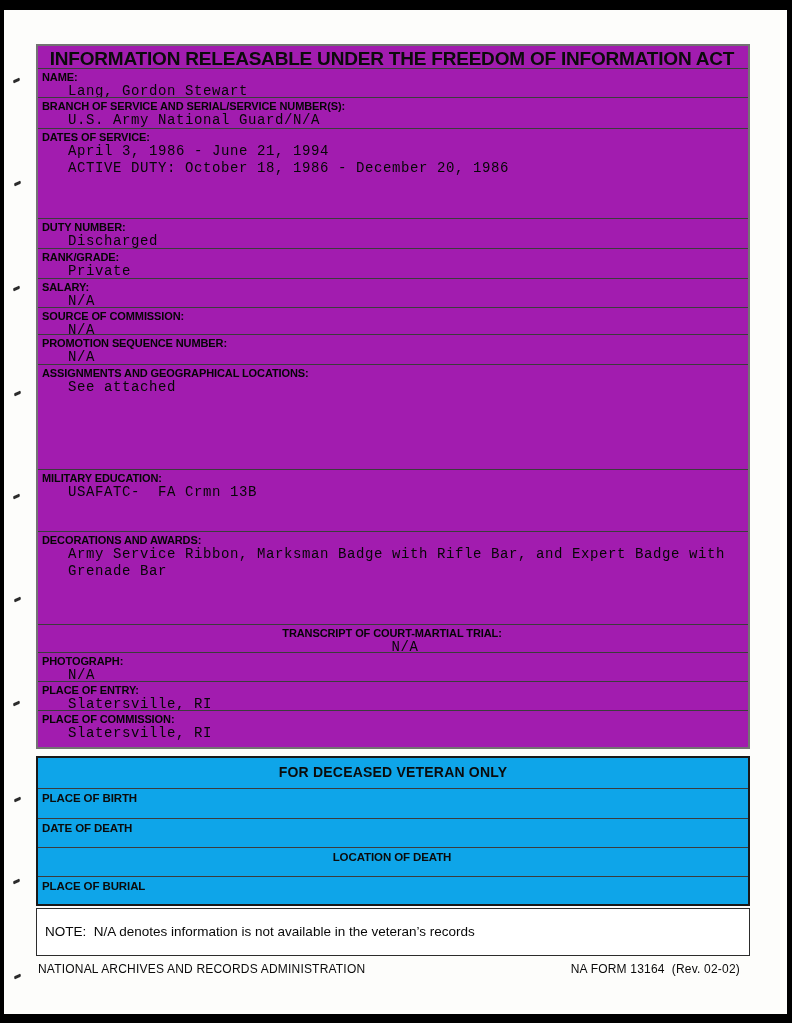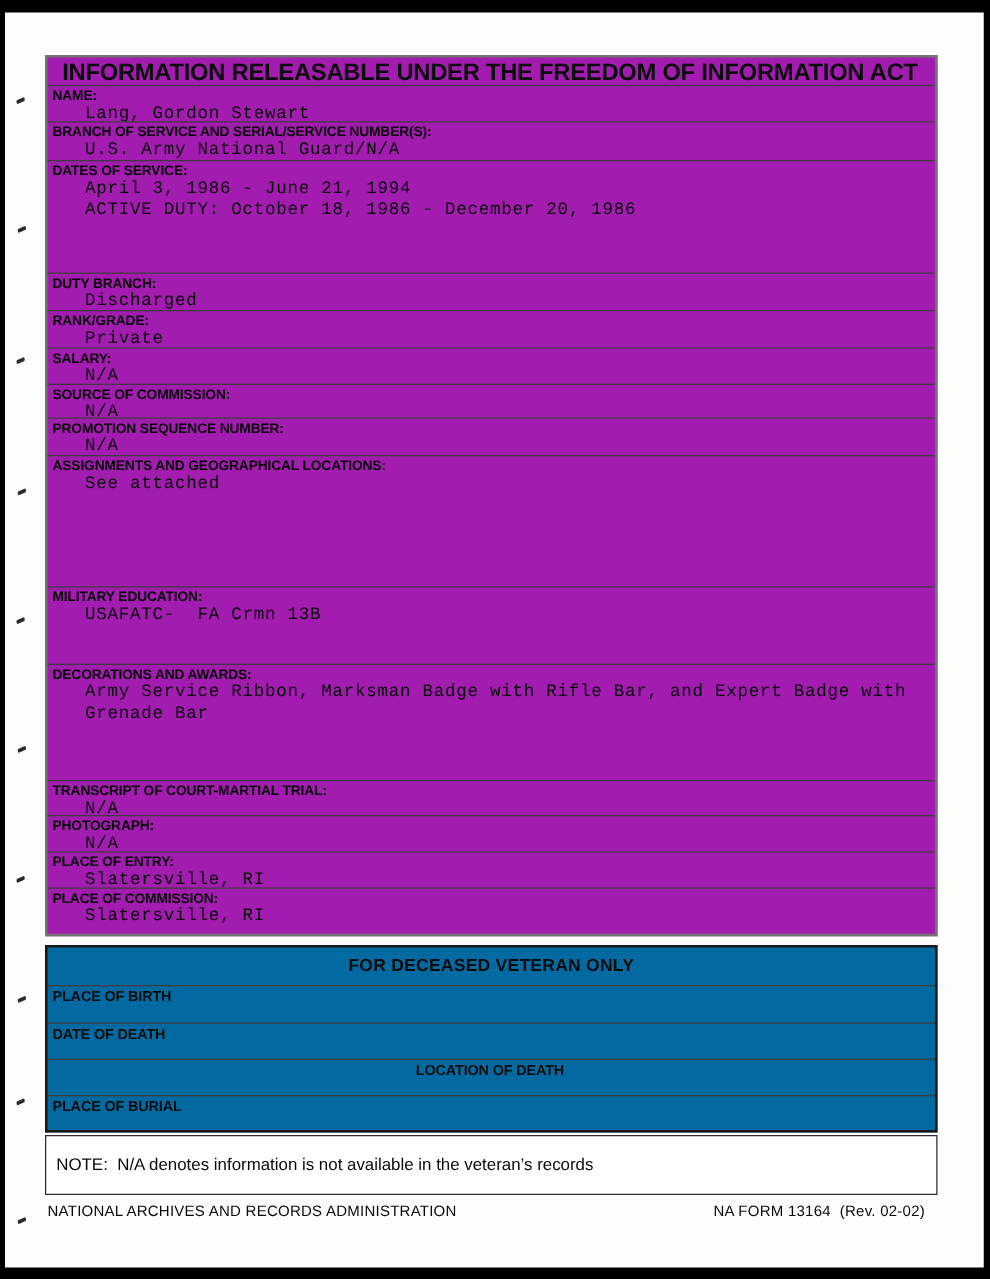--- a/index.html
+++ b/index.html
@@ -41,27 +41,27 @@
   }
   .val {
     font-family:"Liberation Mono", monospace;
     font-size:14px; line-height:17px; letter-spacing:0.6px;
     padding-left:26px; white-space:pre; color:#060606;
   }
   .h-title { height:22px; }
   .h-name { height:29px; }  .h-branch { height:31px; } .h-dates { height:90px; }
   .h-duty { height:30px; }  .h-rank { height:30px; }   .h-salary { height:29px; }
   .h-comm { height:27px; }  .h-promo { height:30px; }  .h-assign { height:105px; }
-  .h-edu { height:62px; }   .h-decor { height:93px; }  .h-trans { height:28px; }
+  .h-edu { height:62px; }   .h-decor { height:93px; }  .h-trans { height:28px;text-align:center; }
   .h-photo { height:29px; } .h-entry { height:29px; }  .h-sep { height:37px; }
 
   
   .deceased-table {
     position:absolute; left:36px; top:756px; width:714px;
-    background:#0369a1; border:2px solid #191919; box-sizing:border-box;
+    background:#0ea5e9; border:2px solid #191919; box-sizing:border-box;
   }
   .dec-header {
     height:30px; box-sizing:border-box; text-align:center;
     font-weight:bold; font-size:14px; line-height:28px; letter-spacing:0.2px;
   }
   .dec-row {
     box-sizing:border-box; border-top:1px solid #3c3c3c;
     padding:3px 6px 0 4px;
     font-weight:bold; font-size:11.5px; letter-spacing:-0.1px;
   }
@@ -117,21 +117,21 @@
       <div class="val">U.S. Army National Guard/N/A</div>
     </div>
 
     <div class="row h-dates">
       <div class="lbl">DATES OF SERVICE:</div>
       <div class="val">April 3, 1986 - June 21, 1994</div>
       <div class="val">ACTIVE DUTY: October 18, 1986 - December 20, 1986</div>
     </div>
 
     <div class="row h-duty">
-      <div class="lbl">DUTY BRANCH:</div>
+      <div class="lbl">DUTY NUMBER:</div>
       <div class="val">Discharged</div>
     </div>
 
     <div class="row h-rank">
       <div class="lbl">RANK/GRADE:</div>
       <div class="val">Private</div>
     </div>
 
     <div class="row h-salary">
       <div class="lbl">SALARY:</div>

